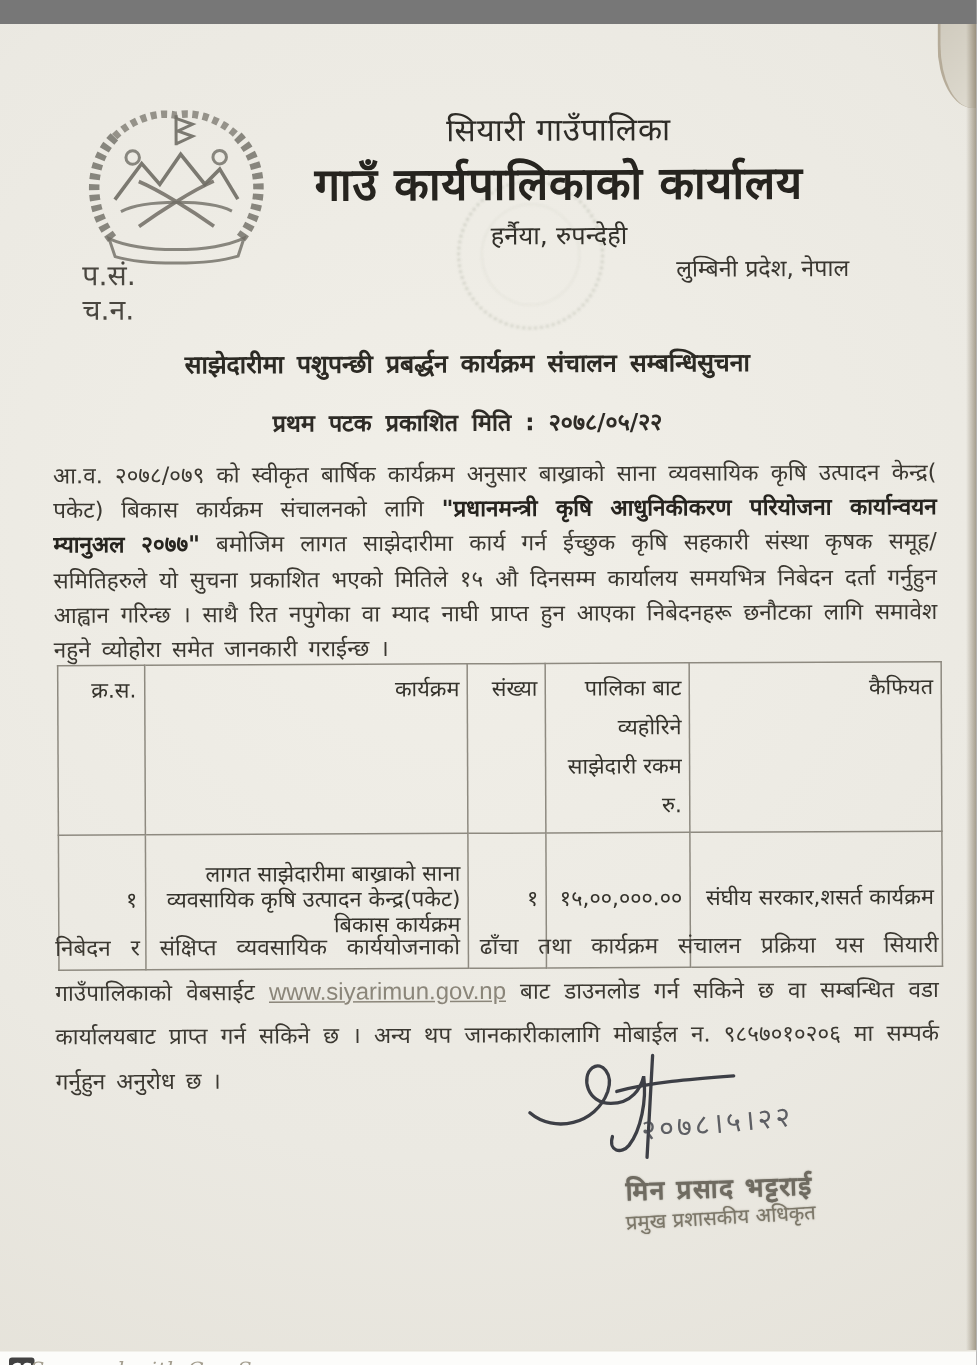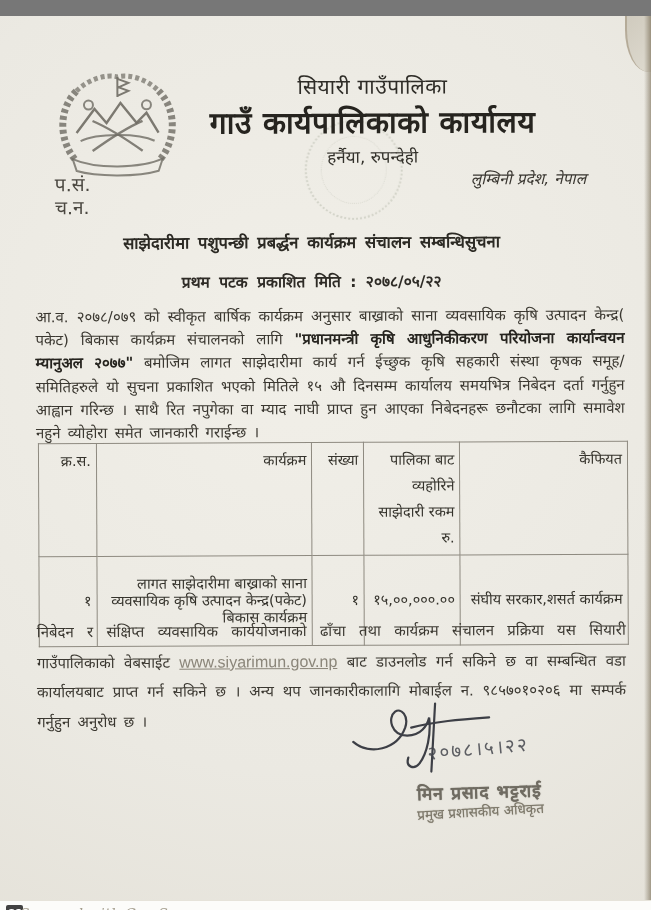--- a/index.html
+++ b/index.html
@@ -46,21 +46,21 @@
     border-radius: 50%;
     border: 2px dotted rgba(115,125,100,0.22);
     filter: blur(.6px);
   }
   .faint-stamp::before {
     content: ""; position: absolute; inset: 14px;
     border-radius: 50%;
     border: 1px dotted rgba(115,125,100,0.18);
   }
   .meta-left { position: absolute; left: 56px; top: 156px; font-size: 19px; line-height: 23px; color: #4a4740; }
-  .meta-right { position: absolute; left: 472px; top: 152px; font-size: 15.5px; line-height: 24px; color: #393630; font-style: italic; }
+  .meta-right { position: absolute; left: 452px; top: 152px; font-size: 15.5px; line-height: 24px; color: #393630; }
   .meta-right .date-line { font-size: 14.5px; padding-left: 6px; }
   
   .title {
     position: absolute; left: 0; right: 26px; top: 214px; text-align: center;
     font-size: 16.5px; font-weight: bold; color: #2c2a24; word-spacing: 3px;
   }
   .subtitle {
     position: absolute; left: 0; right: 26px; top: 254px; text-align: center;
     font-size: 15.5px; font-weight: bold; color: #2e2b26; word-spacing: 4px;
   }

